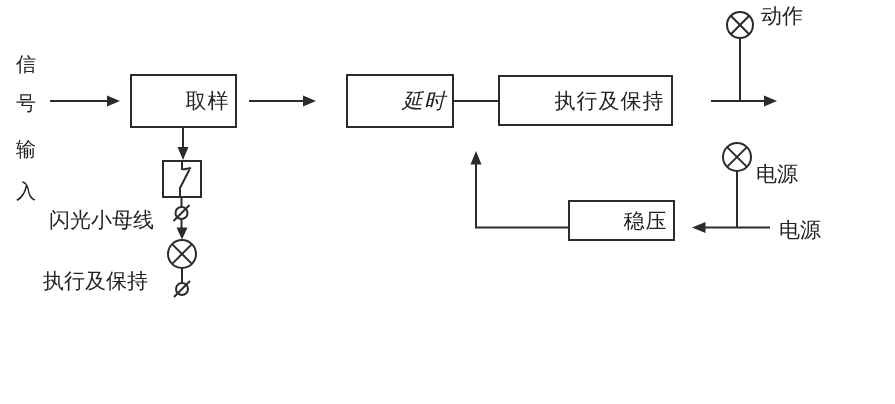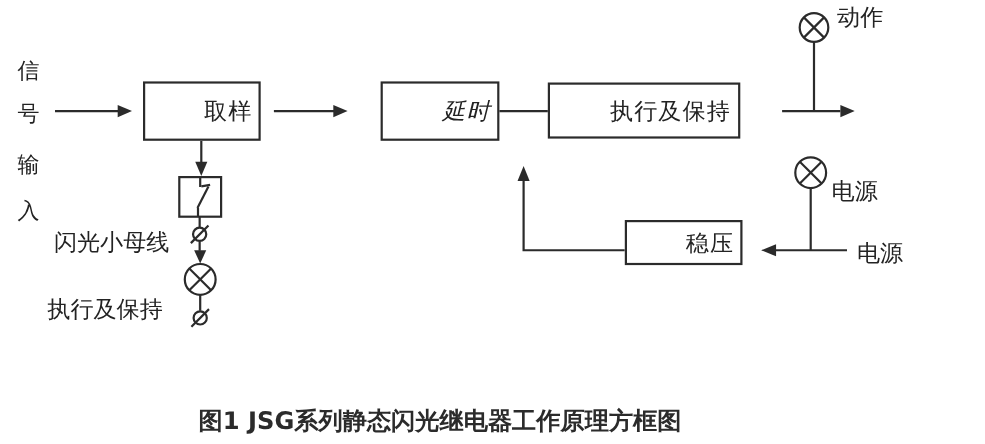--- a/index.html
+++ b/index.html
@@ -151,15 +151,14 @@
   <div class="box" style="left:346px; top:74px;  width:108px; height:54px;font-style:italic;">延时</div>
   <div class="box" style="left:498px; top:75px;  width:175px; height:51px;">执行及保持</div>
   <div class="box" style="left:568px; top:200px; width:107px; height:41px;">稳压</div>
 
   <span class="lbl" style="left:761px; top:2px;text-align:right;">动作</span>
   <span class="lbl" style="left:756px; top:160px;">电源</span>
   <span class="lbl" style="left:779px; top:216px;">电源</span>
   <span class="lbl" style="left:33px; top:206px;margin-left:16px;">闪光小母线</span>
   <span class="lbl" style="left:43px; top:267px;">执行及保持</span>
 
-  <div id="caption">图1  JSG系列静态闪光继电器工作原理方框图</div>
 
 </div>
 
 </body></html>

